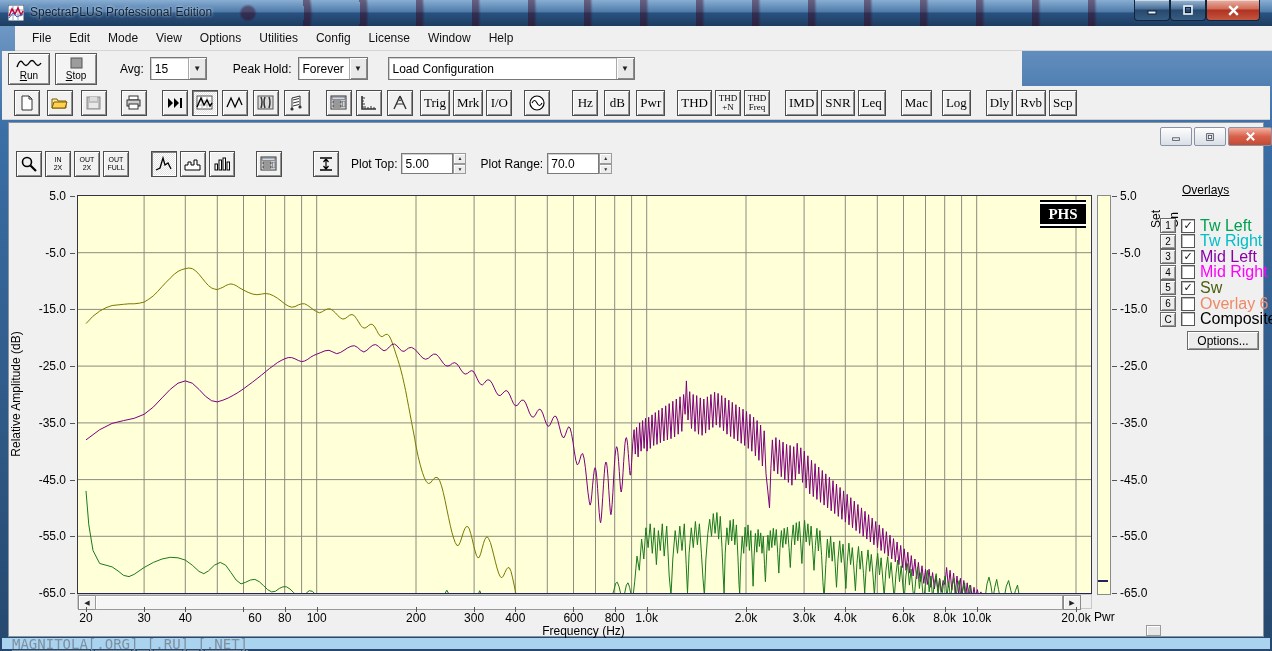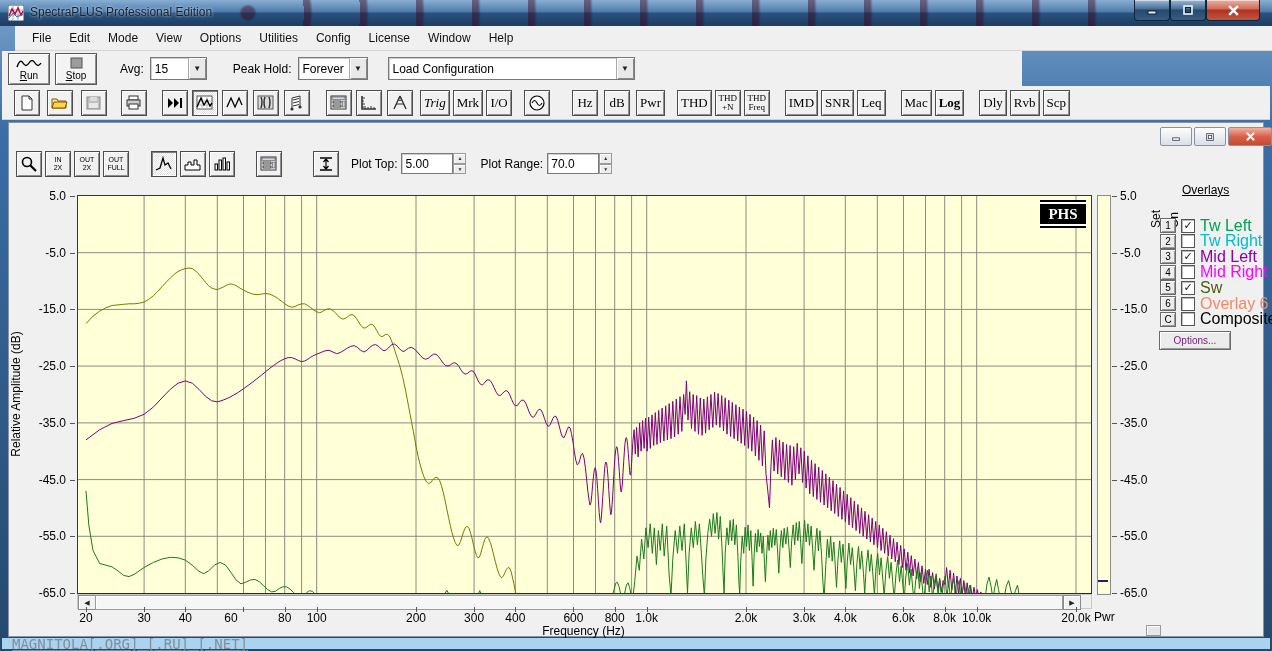--- a/index.html
+++ b/index.html
@@ -71,21 +71,21 @@
   #pwr-spin{left:1146px;top:625px;width:13px;height:9px;background:#e6e6e6;border:1px solid #9a9a9a;box-shadow:inset 1px 1px 0 #fff;}
   
   #ov-title{left:1182px;top:183px;font-size:12px;color:#000;text-decoration:underline;}
   .ov-col{font-size:12px;color:#000;transform:rotate(-90deg);transform-origin:left bottom;}
   #ov-set{left:1163px;top:214px;}
   #ov-on{left:1181px;top:214px;}
   .ov-row{position:absolute;left:1160px;height:15px;display:flex;align-items:center;}
   .ov-num{width:14px;height:13px;background:#ececec;border:1px solid #6a6a6a;box-shadow:inset 1px 1px 0 #fff,inset -1px -1px 0 #9a9a9a;font-size:10px;display:flex;align-items:center;justify-content:center;color:#000;}
   .ov-chk{width:12px;height:12px;background:#fff;border:1px solid #555;box-shadow:inset 1px 1px 0 #bbb;margin-left:5px;font-size:11px;line-height:11px;text-align:center;color:#111;}
   .ov-lbl{font-size:16px;margin-left:5px;white-space:nowrap;}
-  #ov-options{left:1159px;top:331px;width:70px;height:17px;background:#ececec;border:1px solid #6a6a6a;box-shadow:inset 1px 1px 0 #fff,inset -1px -1px 0 #9a9a9a;font-size:10px;display:flex;align-items:center;justify-content:center;color:#701a75;}
+  #ov-options{left:1187px;top:331px;width:70px;height:17px;background:#ececec;border:1px solid #6a6a6a;box-shadow:inset 1px 1px 0 #fff,inset -1px -1px 0 #9a9a9a;font-size:12px;display:flex;align-items:center;justify-content:center;color:#000000;}
   
   #statusbar{left:2px;top:638px;width:1268px;height:11px;background:#a9d3ef;display:flex;align-items:center;}
   #statusbar span{font-family:"DejaVu Sans Mono",monospace;font-size:14px;color:#7e8f9f;margin-left:10px;letter-spacing:0;text-decoration:underline;}
   #watermark{left:1146px;top:24px;width:126px;height:32px;pointer-events:none;z-index:50;}
   #wm-line{display:flex;align-items:center;font-weight:bold;font-style:italic;font-size:19px;letter-spacing:1px;color:rgba(168,203,233,.9);text-shadow:0 1px 2px rgba(40,70,100,.4);}
   #wm-ring{width:13px;height:13px;border:3px solid #d5356e;border-radius:50%;margin:0 1px;box-sizing:border-box;background:rgba(255,255,255,.25);}
   #wm-sub{text-align:right;font-size:9px;font-style:italic;color:#b9bfd4;margin-top:-3px;}
   #wm-sub b{color:#d5356e;}
   svg{display:block;}
 </style>
@@ -240,21 +240,21 @@
           <path d="M2 3h3M2 6h2M2 9h3M2 12h2M5 14v-3M8 14v-2M11 14v-3M14 14v-2" stroke="#333"></path>
         </svg>
       </div>
       <div class="tbtn " style="margin-left: 5px;">
         <svg width="18" height="16" viewBox="0 0 18 16">
           <path d="M9 1L3 14M9 1l6 13" fill="none" stroke="#333" stroke-width="1.4"></path>
           <path d="M5 9h8" stroke="#333"></path>
           <circle cx="9" cy="4" r="1.5" fill="none" stroke="#333"></circle>
         </svg>
       </div>
-      <div class="tbtn text1" style="margin-left: 7px; font-style: italic;">
+      <div class="tbtn text1" style="margin-left: 7px;">
         <div>Trig</div>
       </div>
       <div class="tbtn text1" style="margin-left: 3px;">
         <div>Mrk</div>
       </div>
       <div class="tbtn text1" style="margin-left: 3px;">
         <div>I/O</div>
       </div>
       <div class="tbtn " style="margin-left: 12px;">
         <svg width="18" height="16" viewBox="0 0 18 16">
@@ -287,21 +287,21 @@
       </div>
       <div class="tbtn text1" style="margin-left: 3px;">
         <div>SNR</div>
       </div>
       <div class="tbtn text1" style="margin-left: 3px;">
         <div>Leq</div>
       </div>
       <div class="tbtn text1" style="margin-left: 15px;">
         <div>Mac</div>
       </div>
-      <div class="tbtn text1" style="margin-left: 3px; font-weight: bold;">
+      <div class="tbtn text1" style="margin-left: 10px;">
         <div>Log</div>
       </div>
       <div class="tbtn text1" style="margin-left: 15px;">
         <div>Dly</div>
       </div>
       <div class="tbtn text1" style="margin-left: 3px;">
         <div>Rvb</div>
       </div>
       <div class="tbtn text1" style="margin-left: 3px;">
         <div>Scp</div>
@@ -444,21 +444,21 @@
   </div>
 
   <div id="x-ticks" class="abs" style="left:0;top:0;">
       <div class="xtickmark" style="left: 86px; top: 607px;"></div>
       <div class="xtick" style="left: 63px; top: 611px;">20</div>
       <div class="xtickmark" style="left: 144.11px; top: 607px;"></div>
       <div class="xtick" style="left: 121.11px; top: 611px;">30</div>
       <div class="xtickmark" style="left: 185.34px; top: 607px;"></div>
       <div class="xtick" style="left: 162.34px; top: 611px;">40</div>
       <div class="xtickmark" style="left: 243.45px; top: 607px;"></div>
-      <div class="xtick" style="left: 208px; top: 611px;">60</div>
+      <div class="xtick" style="left: 232px; top: 611px;">60</div>
       <div class="xtickmark" style="left: 284.68px; top: 607px;"></div>
       <div class="xtick" style="left: 261.68px; top: 611px;">80</div>
       <div class="xtickmark" style="left: 316.66px; top: 607px;"></div>
       <div class="xtick" style="left: 293.66px; top: 611px;">100</div>
       <div class="xtickmark" style="left: 416px; top: 607px;"></div>
       <div class="xtick" style="left: 393px; top: 611px;">200</div>
       <div class="xtickmark" style="left: 474.11px; top: 607px;"></div>
       <div class="xtick" style="left: 451.11px; top: 611px;">300</div>
       <div class="xtickmark" style="left: 515.34px; top: 607px;"></div>
       <div class="xtick" style="left: 492.34px; top: 611px;">400</div>

